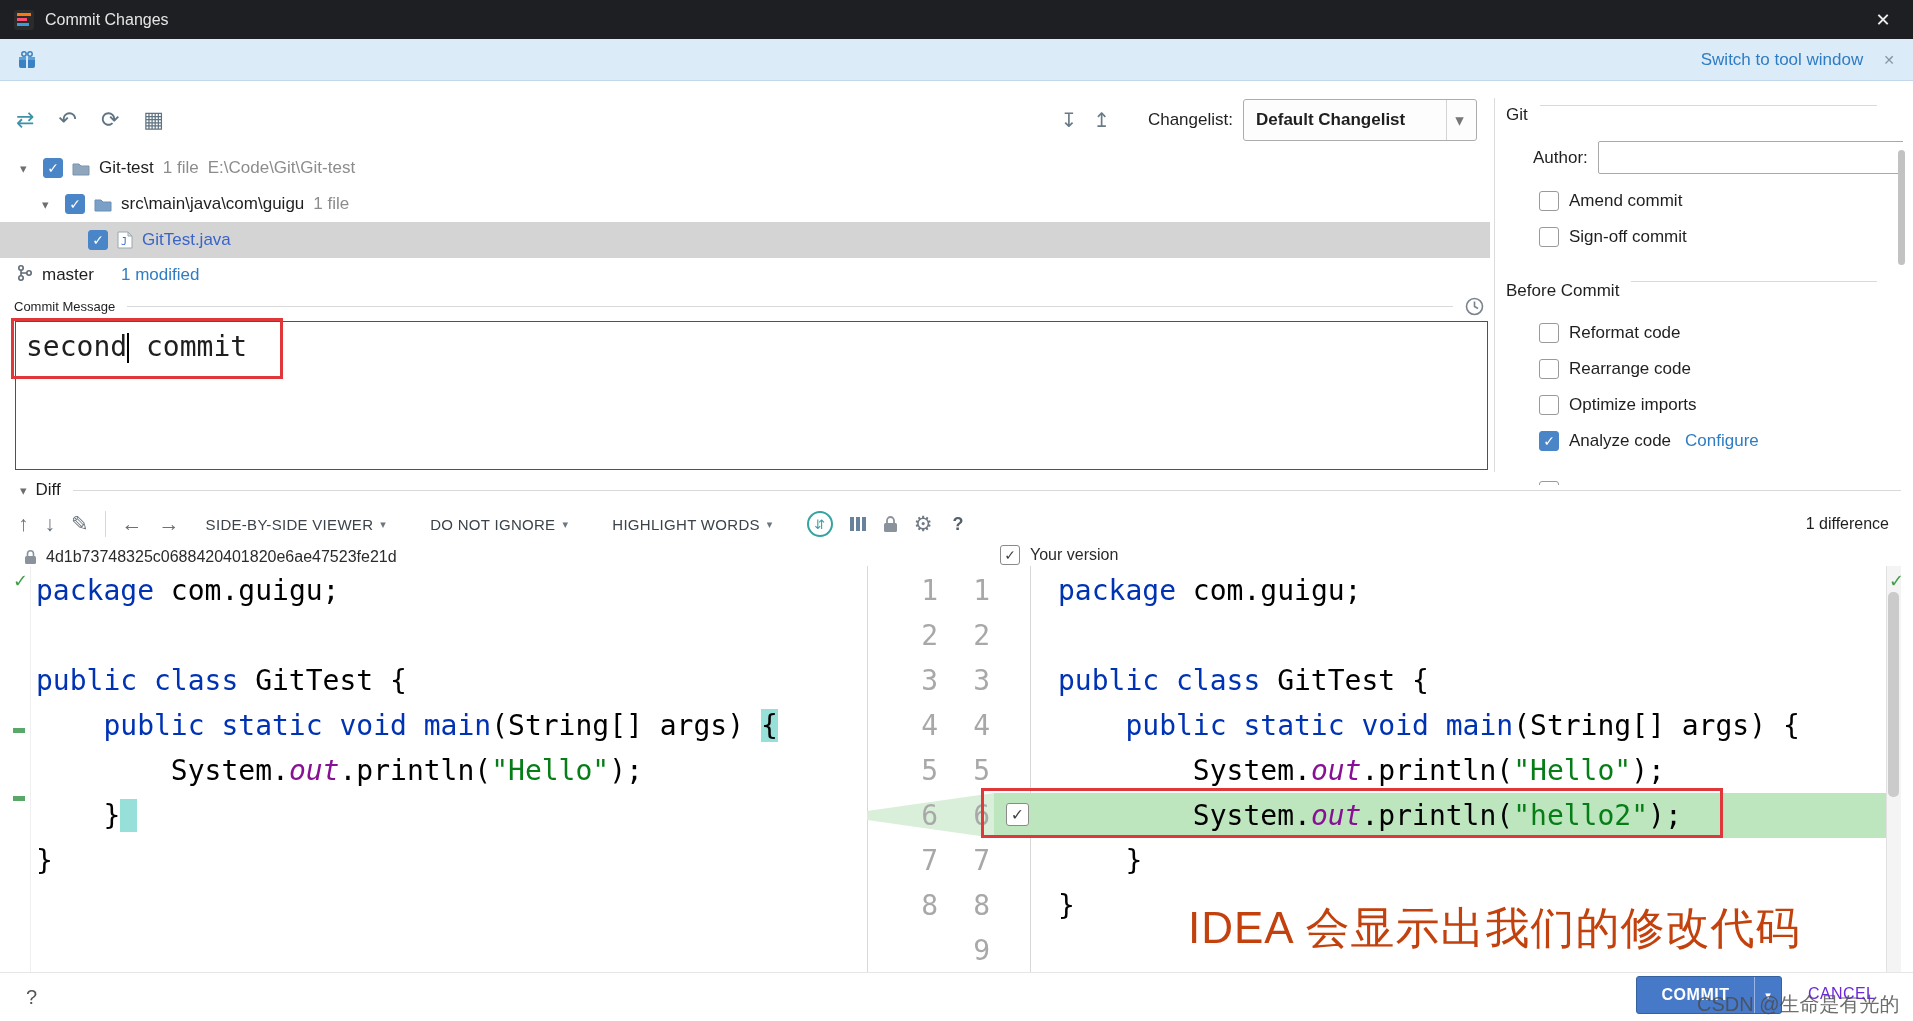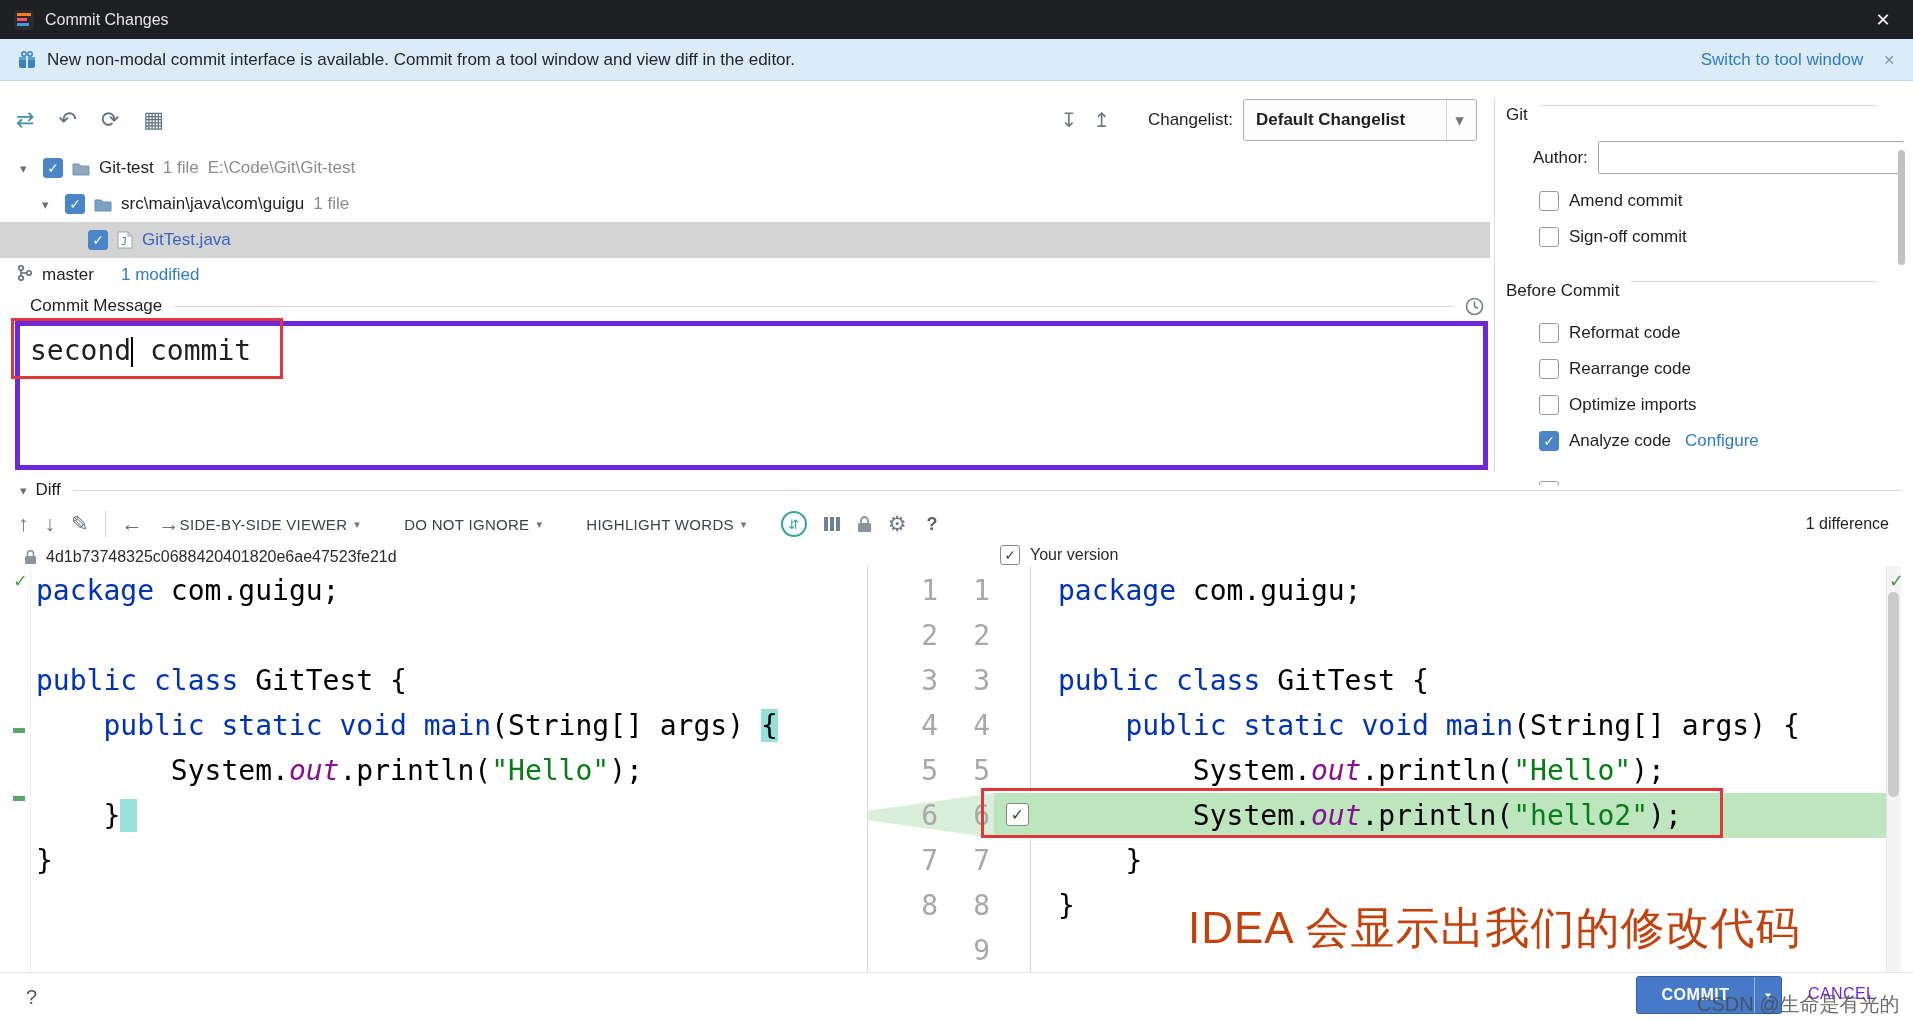--- a/index.html
+++ b/index.html
@@ -45,25 +45,25 @@
   .tw-chevron { color:#6e6e6e; font-size:13px; width:14px; }
   .tree-name { color:#1f1f1f;text-align:right; }
   .tree-name.file-blue { color:#3a64c8; }
   .tree-meta { color:#8c8c8c; }
   .tree-icon { display:inline-flex; }
   
   .branch-row { position:absolute; left:0; top:260px; height:30px; display:flex; align-items:center; padding-left:17px; font-size:17px; gap:9px; }
   .branch-modified { color:var(--link); margin-left:18px; cursor:pointer; }
   
   .cm-label-row { position:absolute; left:0; top:294px; width:1490px; height:24px; display:flex; align-items:center; padding-left:14px; }
-  .cm-label { font-size:17px; white-space:nowrap;margin-left:16px; }
+  .cm-label { font-size:13px; white-space:nowrap; }
   .h-line { flex:1; height:1px; background:#d9d9d9; margin:0 12px; }
   .clock-icon { display:inline-flex; margin-right:6px; }
   .commit-box { position:absolute; left:15px; top:321px; width:1473px; height:149px; background:#fff;
-    border:5px solid #6d28d9; padding:8px 10px; font-family:"DejaVu Sans Mono", monospace; font-size:28px; white-space:pre; }
+    border:1px solid #6d28d9; padding:8px 10px; font-family:"DejaVu Sans Mono", monospace; font-size:28px; white-space:pre; }
   .caret { display:inline-block; width:2px; height:30px; background:#000; vertical-align:middle; }
   .redbox-msg { position:absolute; left:11px; top:318px; width:272px; height:61px; border:3px solid var(--red); z-index:5; }
   
   .v-divider { position:absolute; left:1494px; top:98px; width:1px; height:374px; background:#dcdcdc; }
   .sidebar { position:absolute; left:1499px; top:95px; width:404px; height:390px; overflow:hidden; font-size:17px; }
   .side-header { position:absolute; left:7px; right:14px; display:flex; }
   .side-header.git { top:10px; }
   .side-header.before { top:186px; }
   .author-row { position:absolute; left:34px; top:46px; display:flex; align-items:center; }
   .author-input { margin-left:10px; width:318px; height:33px; border:1px solid #a9a9a9; border-radius:2px; font-size:16px; padding:0 6px; font-family:"Liberation Sans",sans-serif; }
@@ -77,21 +77,21 @@
   
   .diff-label-row { position:absolute; left:0; top:479px; width:100%; height:22px; display:flex; align-items:center; padding-left:20px; }
   .diff-tri { color:#6e6e6e; font-size:13px; margin-right:9px; }
   .diff-label { font-size:17px; }
   .diff-toolbar { position:absolute; left:0; top:503px; width:100%; height:42px; display:flex; align-items:center; padding:0 20px 0 18px; color:#68727c; }
   .dt-arr { font-size:21px; margin-left:16px; }
   .dt-arr.nom { margin-left:0; }
   .dt-sep { width:1px; height:26px; background:#d9d9d9; margin:0 16px; }
   .dt-dd { display:inline-flex; align-items:center; gap:7px; font-size:15px; letter-spacing:0.3px; color:#3c434a; cursor:default; }
   .dt-dd .dd-arrow { font-size:11px; color:#6b7680; }
-  .dd-viewer { } .dd-ignore { margin-left:44px; } .dd-highlight { margin-left:44px; }
+  .dd-viewer { margin-left:26px; } .dd-ignore { margin-left:44px; } .dd-highlight { margin-left:44px; }
   .dt-round { width:26px; height:26px; border:2px solid #35a3a0; border-radius:50%; display:inline-flex; align-items:center; justify-content:center; font-size:13px; color:#35a3a0; margin-left:34px; }
   .dt-ic { display:inline-flex; margin-left:16px; align-items:center; }
   .dt-gear { font-size:21px; color:#707a84; margin-left:16px; }
   .dt-help { font-size:18px; color:#56606a; margin-left:20px; font-weight:bold; }
   .dt-count { margin-left:auto; color:#1f1f1f; font-size:16px; margin-right:4px; }
   .diff-headers { position:absolute; left:0; top:547px; width:100%; height:22px; font-size:16px; color:#2b2b2b; }
   .diff-headers .lockwrap { position:absolute; left:24px; top:2px; display:inline-flex; }
   .diff-headers .hash { position:absolute; left:46px; top:1px; }
   .your-version { position:absolute; left:1000px; top:-2px; display:flex; align-items:center; gap:10px; }
   
@@ -153,21 +153,20 @@
   <div class="banner">
     <span class="banner-icon">
       <svg width="18" height="19">
           <circle cx="6" cy="4" r="2.2" fill="none" stroke="#3b82c4" stroke-width="1.5"></circle>
           <circle cx="12" cy="4" r="2.2" fill="none" stroke="#3b82c4" stroke-width="1.5"></circle>
           <rect x="1" y="7" width="16" height="11" rx="2" fill="#3b82c4"></rect>
           <rect x="1" y="7" width="16" height="3" fill="#5ea0d8"></rect>
           <rect x="8" y="7" width="2" height="11" fill="#d6e9f8"></rect>
         </svg>
     </span>
-    <span class="banner-text">New non-modal commit interface is available. Commit from a tool window and view diff in the editor.</span>
     <a class="banner-link">Switch to tool window</a>
     <span class="banner-close">✕</span>
   </div>
 
   <div class="toolbar">
     <span class="tb-icon first">⇄</span>
     <span class="tb-icon">↶</span>
     <span class="tb-icon">⟳</span>
     <span class="tb-icon">▦</span>
     <div class="toolbar-right">

